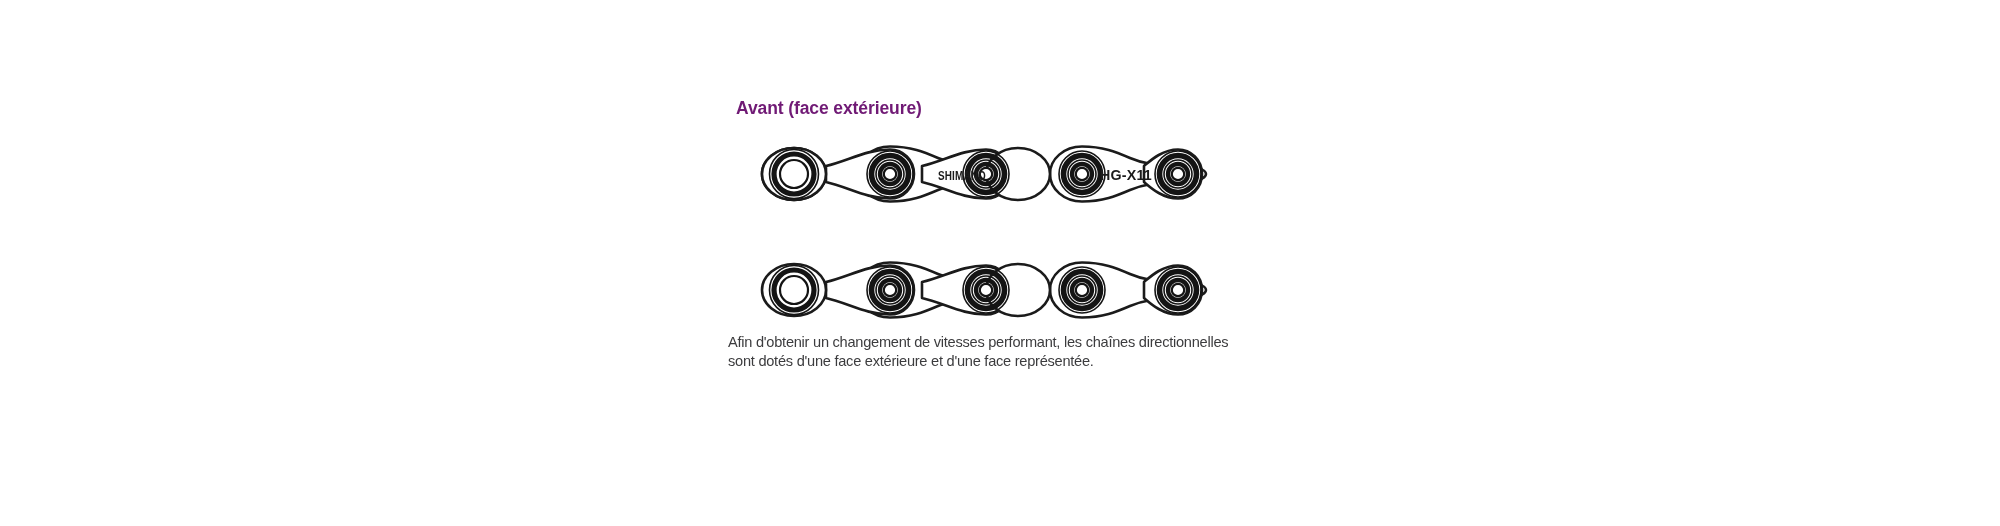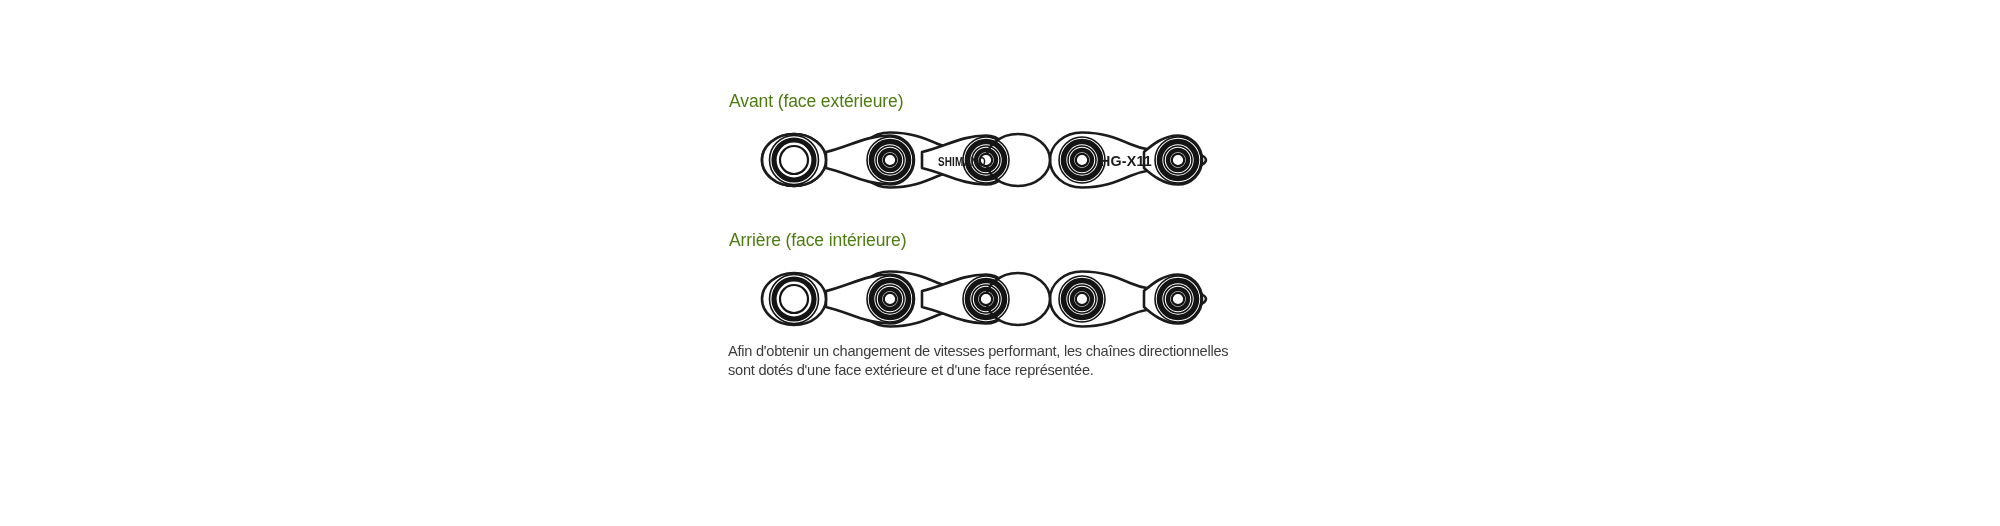--- a/index.html
+++ b/index.html
@@ -29,25 +29,25 @@
     left: 728px;
     top: 90px;
     width: 560px;
   }
 
   .section { position: relative; }
 
   .section-heading {
     font-family: "Liberation Sans", sans-serif;
     font-size: 17.5px;
-    font-weight: normal;
-    color: #4d7c0f;
+    font-weight: bold;
+    color: #701a75;
     letter-spacing: -0.1px;
     line-height: 1.2;
-    margin: 1px;
+    margin: 8px;
     white-space: nowrap;
   }
 
   .chain-figure {
     position: relative;
     margin-left: 20px;
     width: 470px;
     height: 70px;
   }
   .chain-figure svg { display: block; }
@@ -225,21 +225,20 @@
       </div>
 
       <div class="gap-figure-to-caption"></div>
 
     </div>
 
     <div class="gap-section"></div>
 
     <div class="section">
 
-      <h2 class="section-heading">Arrière (face intérieure)</h2>
 
       <div class="gap-heading-to-figure"></div>
 
       <div class="chain-figure">
         <svg width="470" height="70" viewBox="0 0 470 70" xmlns="http://www.w3.org/2000/svg" role="img">
 
           <g>
             <path class="plate-outline" d="
               M 142 7.5
               C 163 7.5 176 13 190 19

